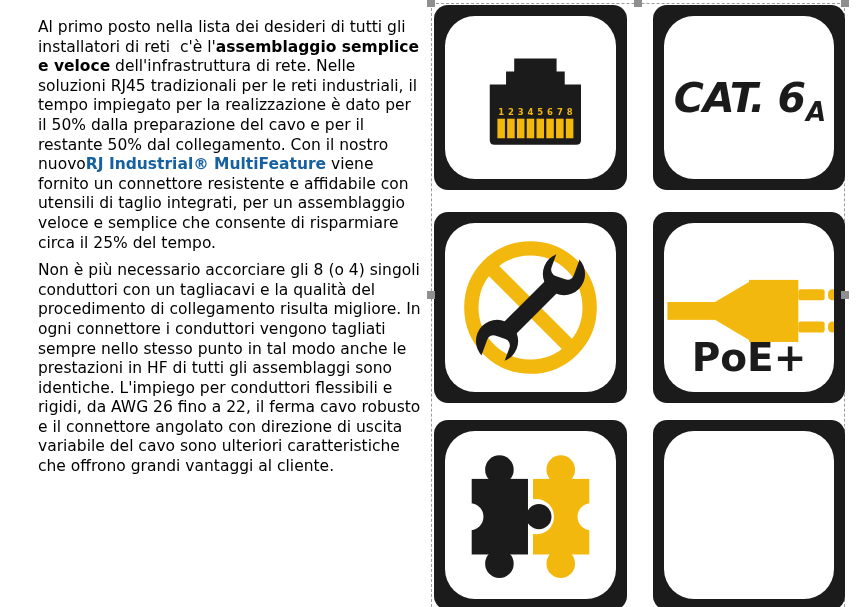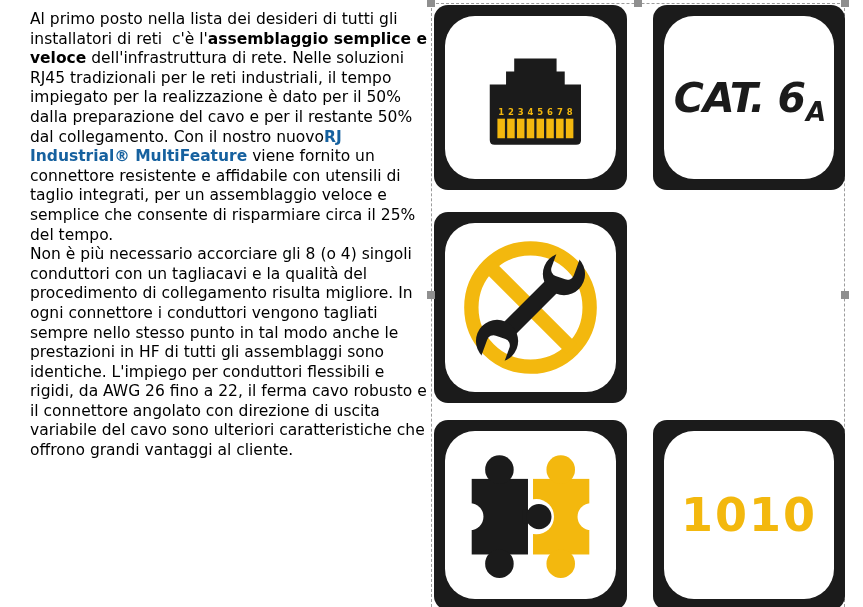--- a/index.html
+++ b/index.html
@@ -5,21 +5,21 @@
   html,body{margin:0;padding:0;}
   body{
     width:863px;height:607px;overflow:hidden;position:relative;background:#fff;
     font-family:"DejaVu Sans","Liberation Sans",sans-serif;
   }
   
   .article{
     position:absolute;left:30px;top:10px;width:399px;
     font-size:15.5px;line-height:19.6px;color:#000;
   }
-  .article p{margin:0;}
+  .article p{margin:8px;}
   .article span{white-space:pre-wrap;}
   .b{font-weight:bold;}
   .link{font-weight:bold;color:var(--link-blue,#16619F);text-decoration:none;cursor:pointer;}
 
   
   .selection{
     position:absolute;left:431px;top:3px;width:414px;height:604px;
     border:1px dashed #9c9c9c;border-bottom:none;box-sizing:border-box;
   }
   .handle{
@@ -142,20 +142,34 @@
           <g mask="url(#wrenchmask)">
             <rect class="fi" x="40" y="90" width="120" height="20" rx="3"></rect>
             <circle class="fi" cx="44" cy="100" r="25"></circle>
             <circle class="fi" cx="156" cy="100" r="25"></circle>
           </g>
         </g>
       </svg>
     </div>
   </div>
 
+  <div class="tile t4">
+    <div class="tile-inner poe-inner">
+      <svg class="poe-svg" viewBox="0 0 200 140">
+        <rect class="fy" x="4" y="60" width="56" height="21"></rect>
+        <polygon class="fy" points="60,60 104,34 104,107 60,81"></polygon>
+        <rect class="fy" x="100" y="34" width="58" height="73"></rect>
+        <rect class="fy" x="158" y="45" width="31" height="13" rx="3"></rect>
+        <rect class="fy" x="193" y="45" width="10" height="13" rx="5"></rect>
+        <rect class="fy" x="158" y="83" width="31" height="13" rx="3"></rect>
+        <rect class="fy" x="193" y="83" width="10" height="13" rx="5"></rect>
+      </svg>
+      <div class="poe-label">PoE+</div>
+    </div>
+  </div>
 
   <div class="tile t5">
     <div class="tile-inner">
       <svg viewBox="0 0 200 200">
 
         <rect class="fy" x="103" y="57" width="67" height="90"></rect>
         <circle class="fy" cx="136" cy="46" r="17"></circle>
         <circle class="fy" cx="136" cy="158" r="17"></circle>
 
         <circle cx="107" cy="102" r="21" fill="#fff"></circle>
@@ -168,17 +182,16 @@
         <circle class="fi" cx="110" cy="102" r="15"></circle>
 
         <circle cx="28" cy="102" r="16" fill="#fff"></circle>
       </svg>
     </div>
   </div>
 
   <div class="tile t6">
     <div class="tile-inner">
       <div class="bin">
-        <div>1010</div>
       </div>
     </div>
   </div>
 </div>
 
 </body></html>

